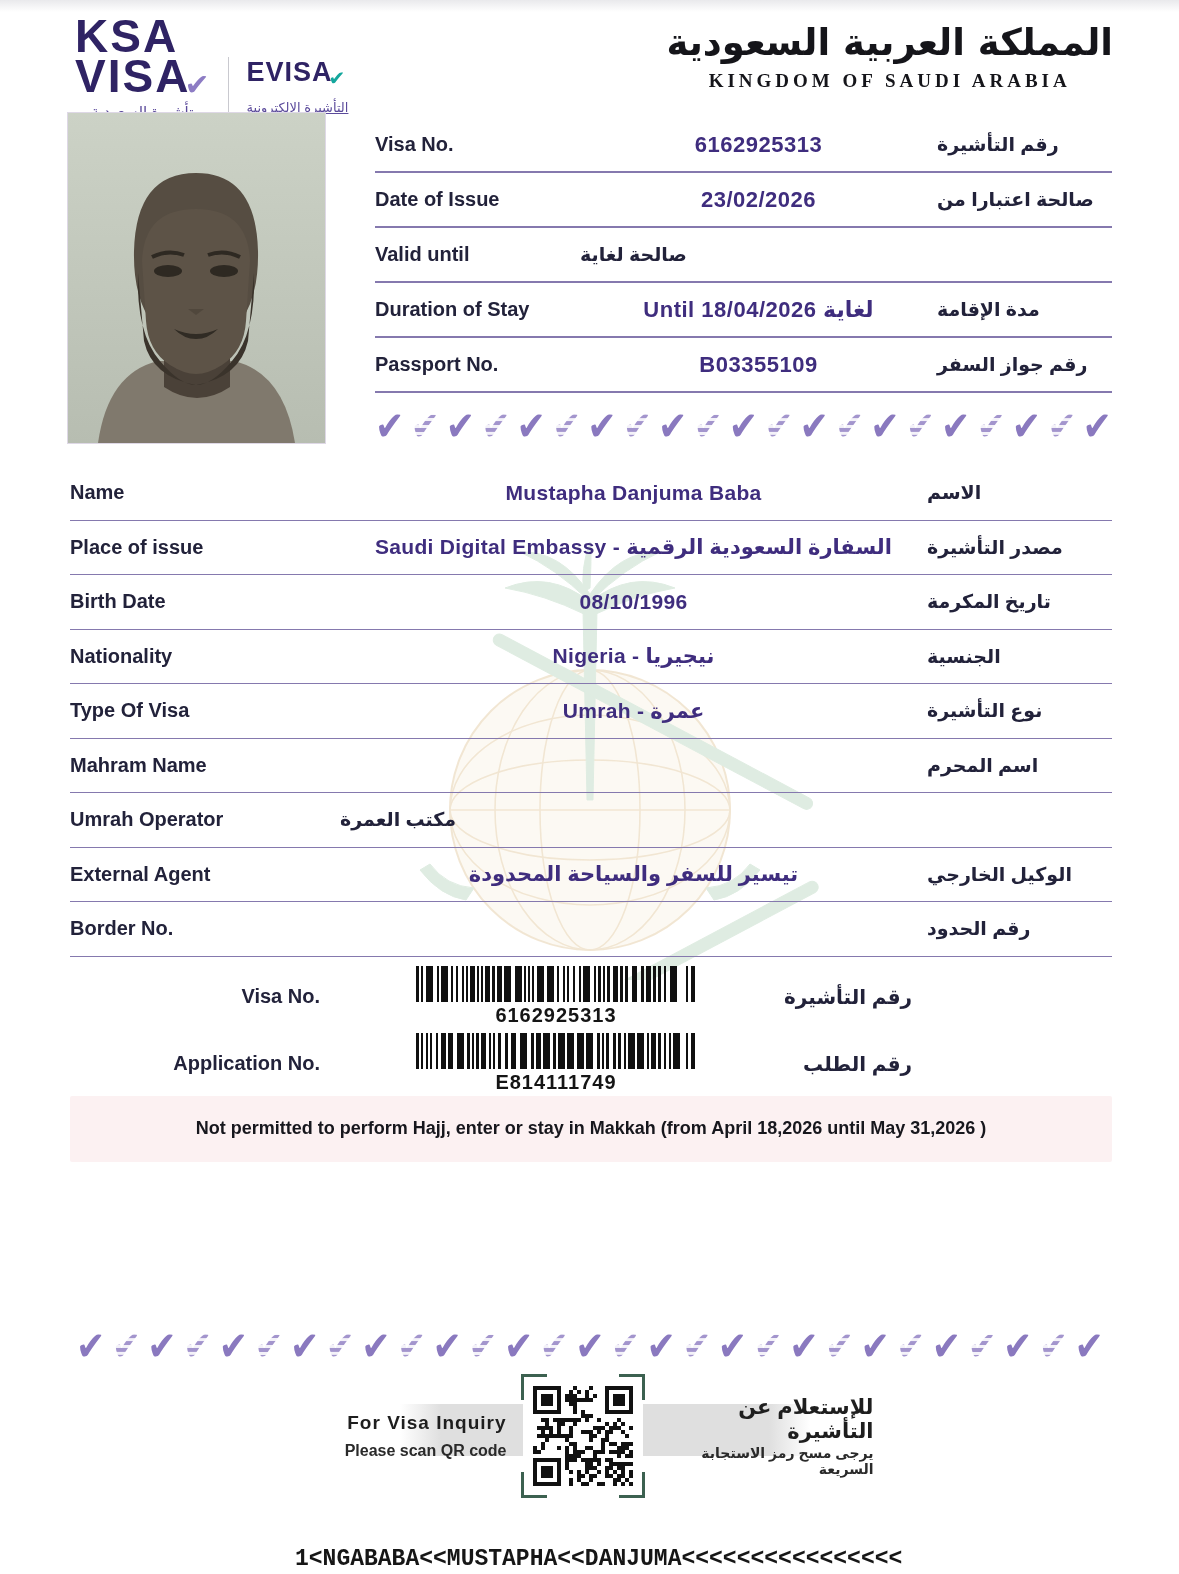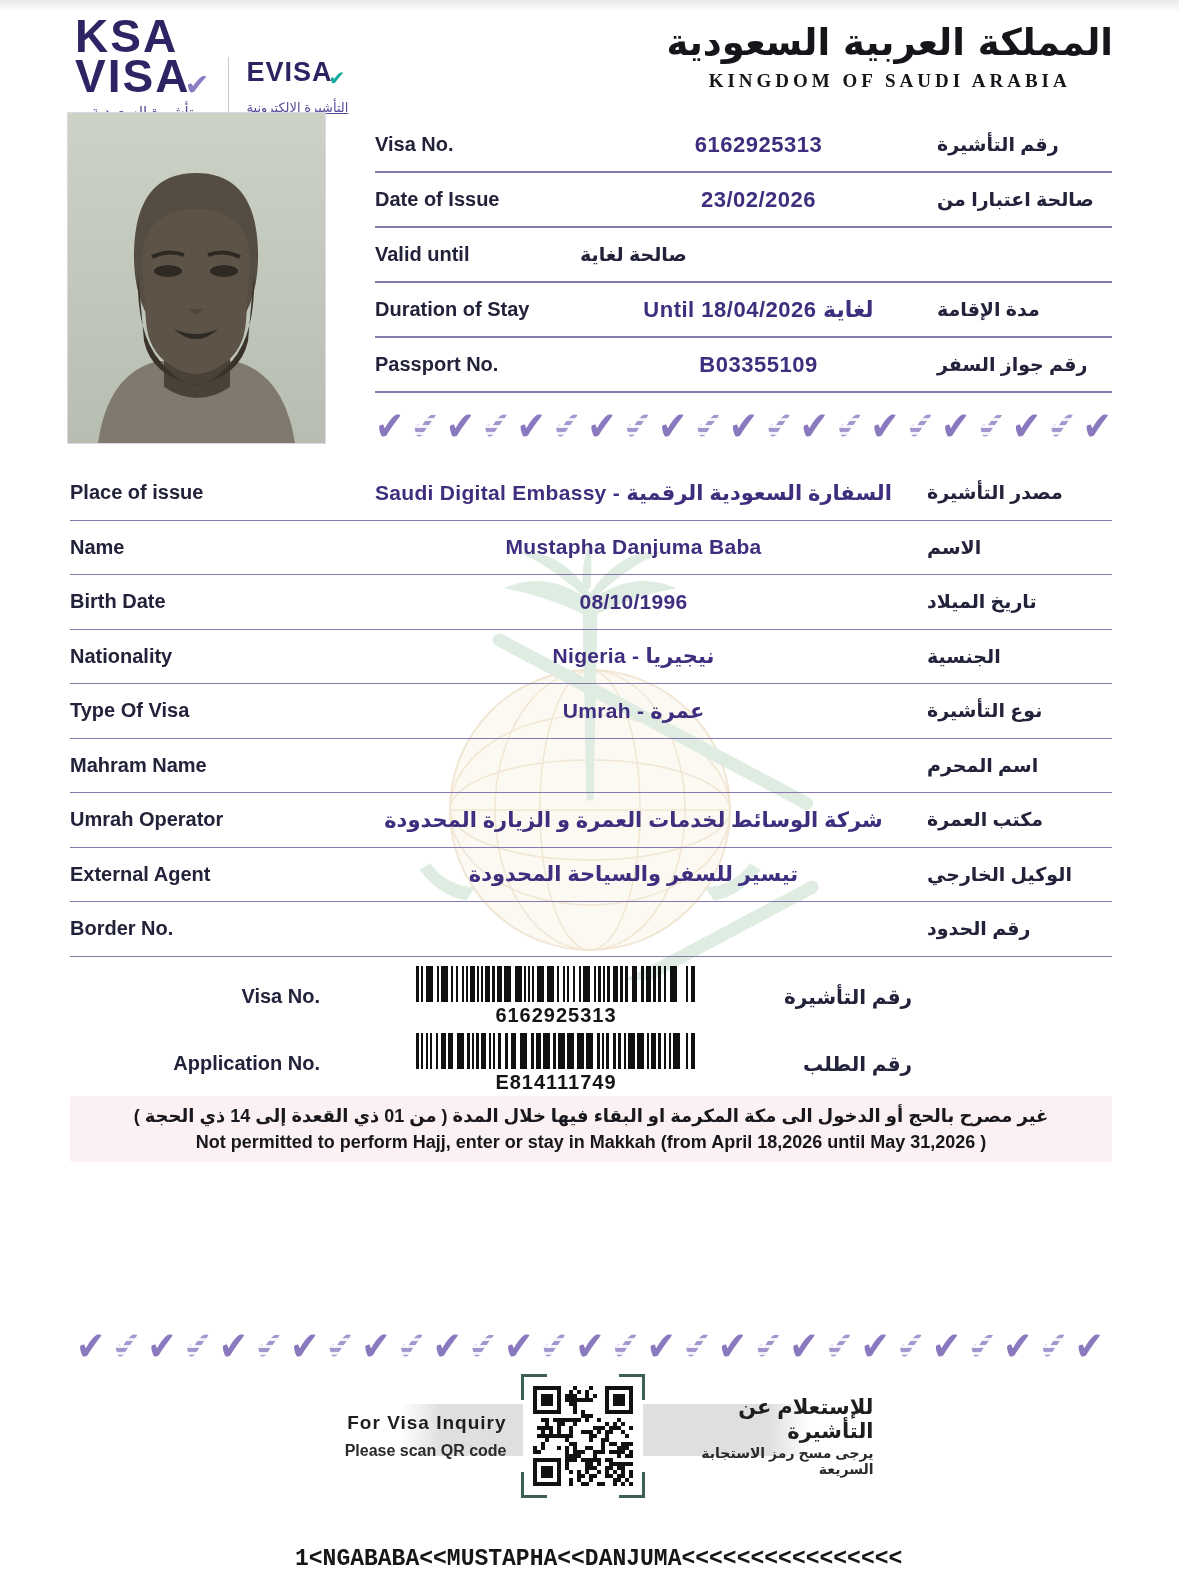--- a/index.html
+++ b/index.html
@@ -214,52 +214,51 @@
       <span class="ck striped">✔</span>
       <span class="ck solid">✔</span>
       <span class="ck striped">✔</span>
       <span class="ck solid">✔</span>
       <span class="ck striped">✔</span>
       <span class="ck solid">✔</span>
     </div>
 
   <section class="details-table">
     <div class="d-row">
+      <div class="l">Name</div>
+      <div class="v">Mustapha Danjuma Baba</div>
+      <div class="a" dir="rtl">الاسم</div>
+    </div>
+    <div class="d-row">
       <div class="l">Place of issue</div>
       <div class="v">Saudi Digital Embassy - السفارة السعودية الرقمية</div>
       <div class="a" dir="rtl">مصدر التأشيرة</div>
     </div>
     <div class="d-row">
-      <div class="l">Name</div>
-      <div class="v">Mustapha Danjuma Baba</div>
-      <div class="a" dir="rtl">الاسم</div>
-    </div>
-    <div class="d-row">
       <div class="l">Birth Date</div>
       <div class="v">08/10/1996</div>
-      <div class="a" dir="rtl">تاريخ الميلاد</div>
+      <div class="a" dir="rtl">تاريخ المكرمة</div>
     </div>
     <div class="d-row">
       <div class="l">Nationality</div>
       <div class="v">Nigeria - نيجيريا</div>
       <div class="a" dir="rtl">الجنسية</div>
     </div>
     <div class="d-row">
       <div class="l">Type Of Visa</div>
       <div class="v">Umrah - عمرة</div>
       <div class="a" dir="rtl">نوع التأشيرة</div>
     </div>
     <div class="d-row">
       <div class="l">Mahram Name</div>
       <div class="v"></div>
       <div class="a" dir="rtl">اسم المحرم</div>
     </div>
     <div class="d-row">
       <div class="l">Umrah Operator</div>
-      <div class="v" dir="rtl">شركة الوسائط لخدمات العمرة و الزيارة المحدودة</div>
       <div class="a" dir="rtl">مكتب العمرة</div>
     </div>
     <div class="d-row">
       <div class="l">External Agent</div>
       <div class="v" dir="rtl">تيسير للسفر والسياحة المحدودة</div>
       <div class="a" dir="rtl">الوكيل الخارجي</div>
     </div>
     <div class="d-row">
       <div class="l">Border No.</div>
       <div class="v"></div>
@@ -372,21 +371,20 @@
               <rect x="275" y="0" width="4" height="36"></rect>
             </svg>
           </div>
         <div class="bc-value">E814111749</div>
       </div>
       <div class="bc-ar" dir="rtl">رقم الطلب</div>
     </div>
   </section>
 
   <section class="notice">
-    <div class="notice-ar">غير مصرح بالحج أو الدخول الى مكة المكرمة او البقاء فيها خلال المدة ( من 01 ذي القعدة إلى 14 ذي الحجة )</div>
     <div class="notice-en">Not permitted to perform Hajj, enter or stay in Makkah (from April 18,2026 until May 31,2026 )</div>
   </section>
 
   <div class="checks checks-bottom">
       <span class="ck solid">✔</span>
       <span class="ck striped">✔</span>
       <span class="ck solid">✔</span>
       <span class="ck striped">✔</span>
       <span class="ck solid">✔</span>
       <span class="ck striped">✔</span>

